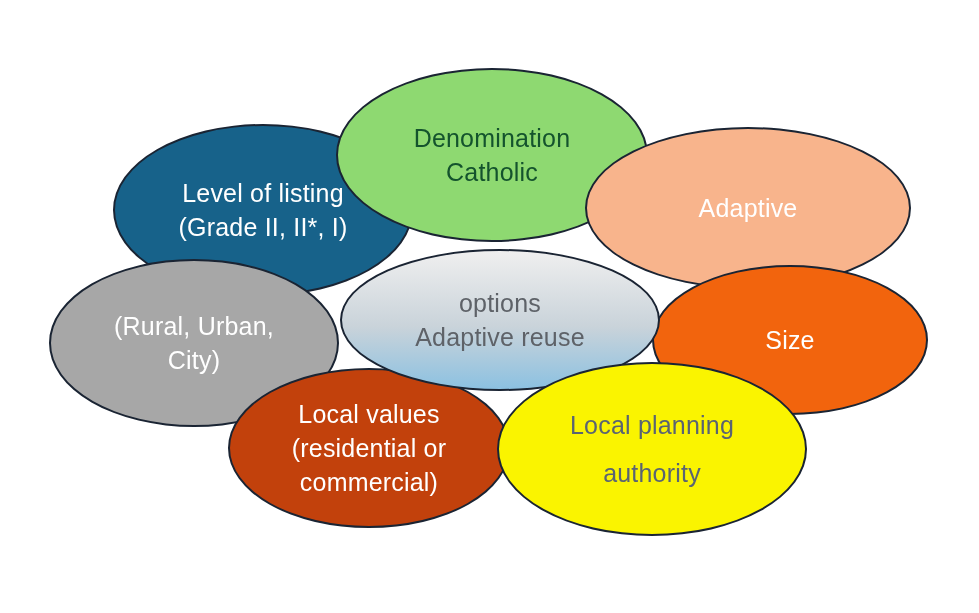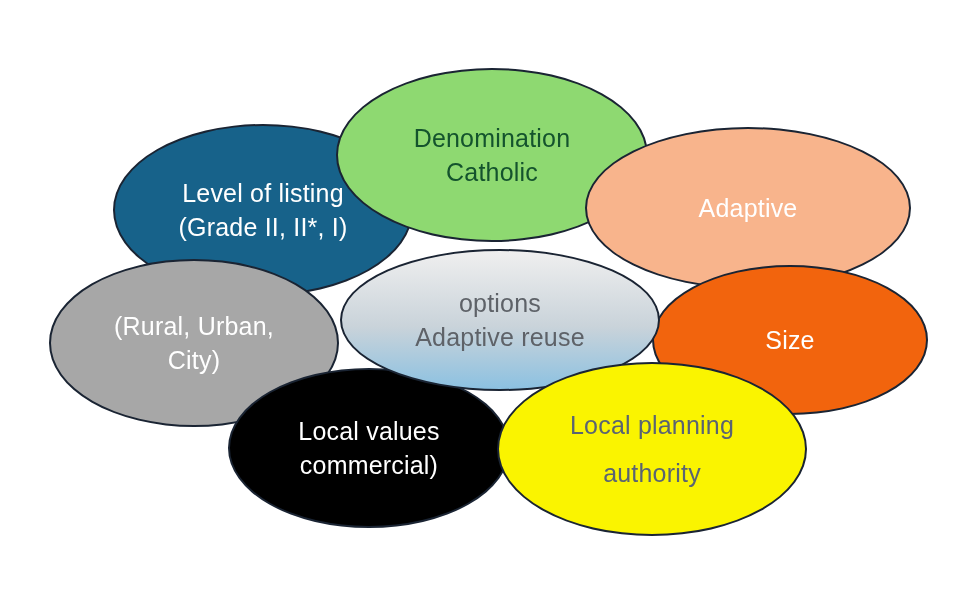--- a/index.html
+++ b/index.html
@@ -67,22 +67,23 @@
 
   <div class="ellipse e-center" style="color: rgb(94, 98, 104); background: linear-gradient(rgb(239, 239, 239) 0%, rgb(201, 211, 218) 55%, rgb(140, 193, 225) 100%);">
     <span>options</span>
     <span>Adaptive reuse</span>
   </div>
 
   <div class="ellipse e-size" style="background-color: rgb(242, 100, 13); color: rgb(255, 255, 255);">
     <span>Size</span>
   </div>
 
-  <div class="ellipse e-localvals" style="background-color: #000000; color: rgb(255, 255, 255);">
+  <div class="ellipse e-localvals" style="background-color: #c2410c; color: rgb(255, 255, 255);">
     <span>Local values</span>
+    <span>(residential or</span>
     <span>commercial)</span>
   </div>
 
   <div class="ellipse e-planning" style="background-color: rgb(250, 244, 0); color: rgb(90, 100, 114); gap: 14px;">
     <span>Local planning</span>
     <span>authority</span>
   </div>
 
 </div>
 

